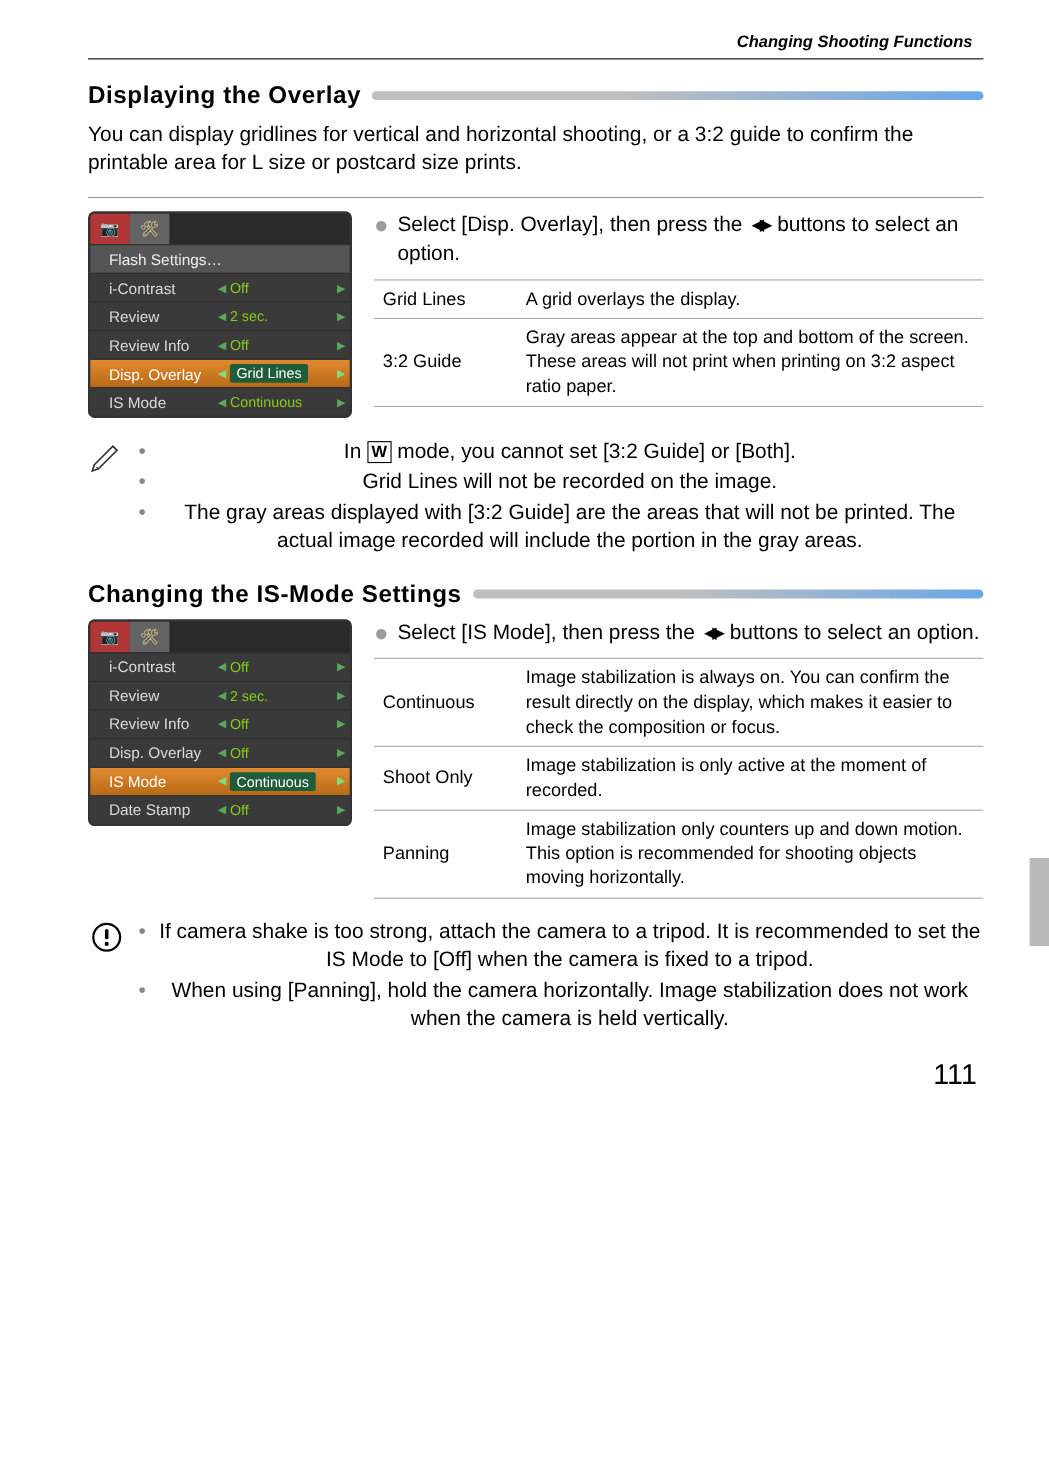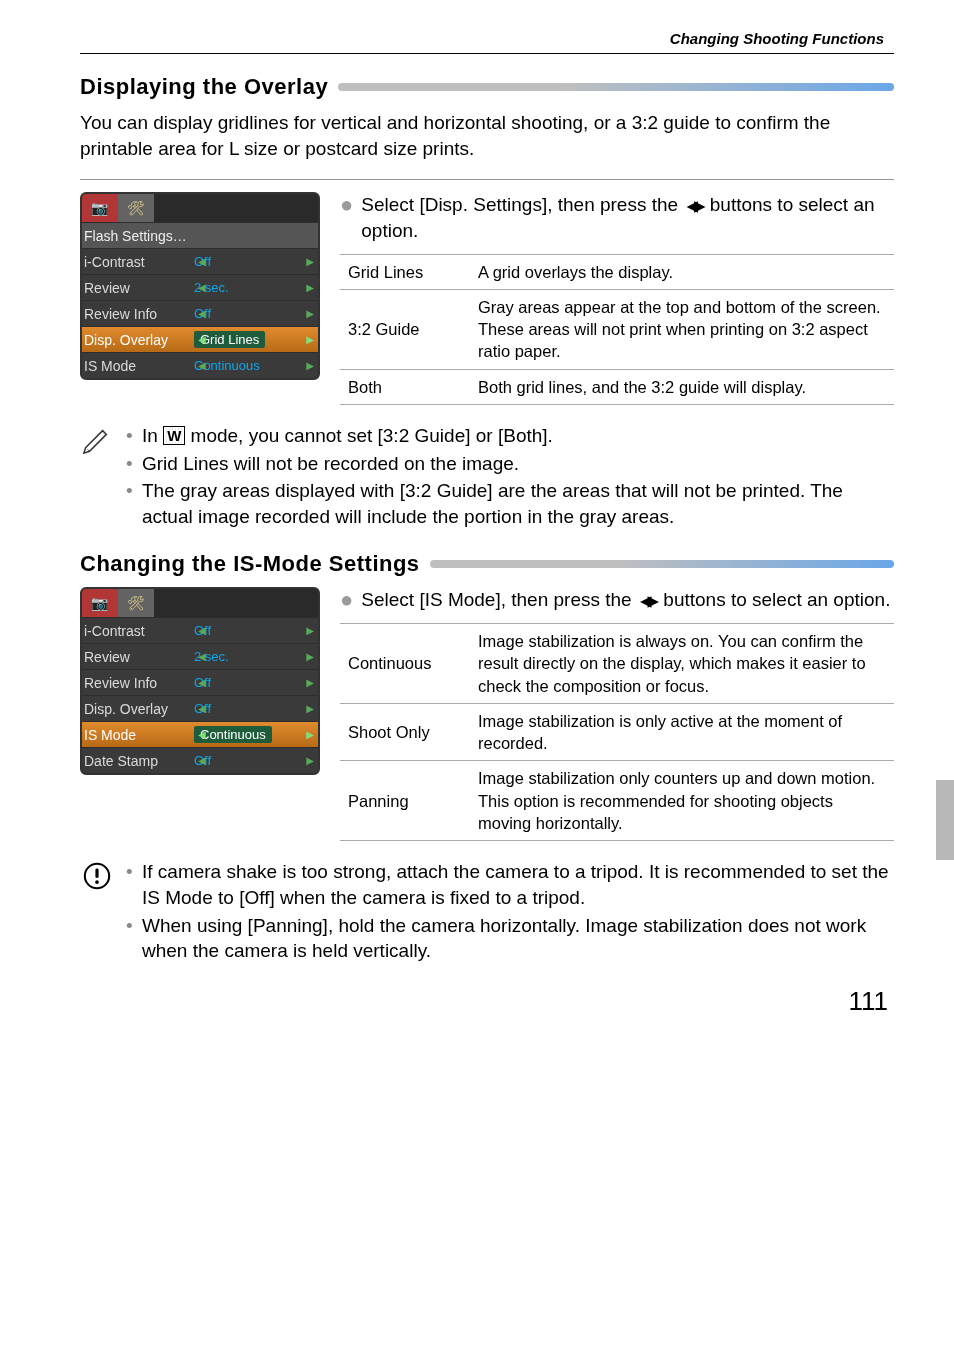--- a/index.html
+++ b/index.html
@@ -92,30 +92,30 @@
     color: #fff;
   }
   .tab.inactive {
     background: #636363;
     color: #e4d28a;
   }
   .menu-row {
     display: flex;
     align-items: center;
     height: 26px;
-    padding: 0 2px;
+    padding: 0 17px;
     border-top: 1px solid #2d2d2d;
     position: relative;
   }
   .menu-row.section {
     background: #555;
     color: #eee;
   }
   .menu-row .label { flex: 0 0 110px; }
-  .menu-row .value { color: #0ea5e9; font-size: 13px; }
+  .menu-row .value { color: #84cc16; font-size: 13px; }
   .menu-row .value.selected {
     background: #1f5c3c;
     color: #fff;
     padding: 1px 6px;
     border-radius: 2px;
   }
   .menu-row.high {
     background: linear-gradient(#e08a2e,#b86a16);
     color: #fff;
   }
@@ -162,20 +162,21 @@
     line-height: 1.35;
   }
   table.opt td.name {
     width: 130px;
     white-space: nowrap;
   }
   .note-block {
     display: flex;
     gap: 12px;
     margin: 18px 0 20px 0;
+    text-align: center;
   }
   .note-icon {
     flex: 0 0 34px;
     font-size: 26px;
     text-align: center;
     padding-top: 2px;
   }
   .note-icon svg { width: 30px; height: 30px; }
   .note-list {
     flex: 1;
@@ -264,38 +265,34 @@
       <span class="tri-l">◀</span>
       <span class="value">Continuous</span>
       <span class="tri-r">▶</span>
     </div>
   </div>
 
   <div class="right-col">
     <div class="instr">
       <span class="bullet">●</span>
       <span>
-        <span>Select [Disp. Settings], then press the </span>
+        <span>Select [Disp. Overlay], then press the </span>
         <span class="lr-icon">◀▶</span>
         <span> buttons to select an option.</span>
       </span>
     </div>
     <table class="opt">
       <tbody>
           <tr>
         <td class="name">Grid Lines</td>
         <td>A grid overlays the display.</td>
       </tr>
       <tr>
         <td class="name">3:2 Guide</td>
         <td>Gray areas appear at the top and bottom of the screen. These areas will not print when printing on 3:2 aspect ratio paper.</td>
-      </tr>
-      <tr>
-        <td class="name">Both</td>
-        <td>Both grid lines, and the 3:2 guide will display.</td>
       </tr>
     </tbody>
       </table>
   </div>
 </div>
 
 <div class="note-block">
   <div class="note-icon">
     <svg viewBox="0 0 32 32">
         <path d="M4 24 L22 6 L26 10 L8 28 L2 30 L4 24 Z" fill="none" stroke="#333" stroke-width="1.6"></path>

